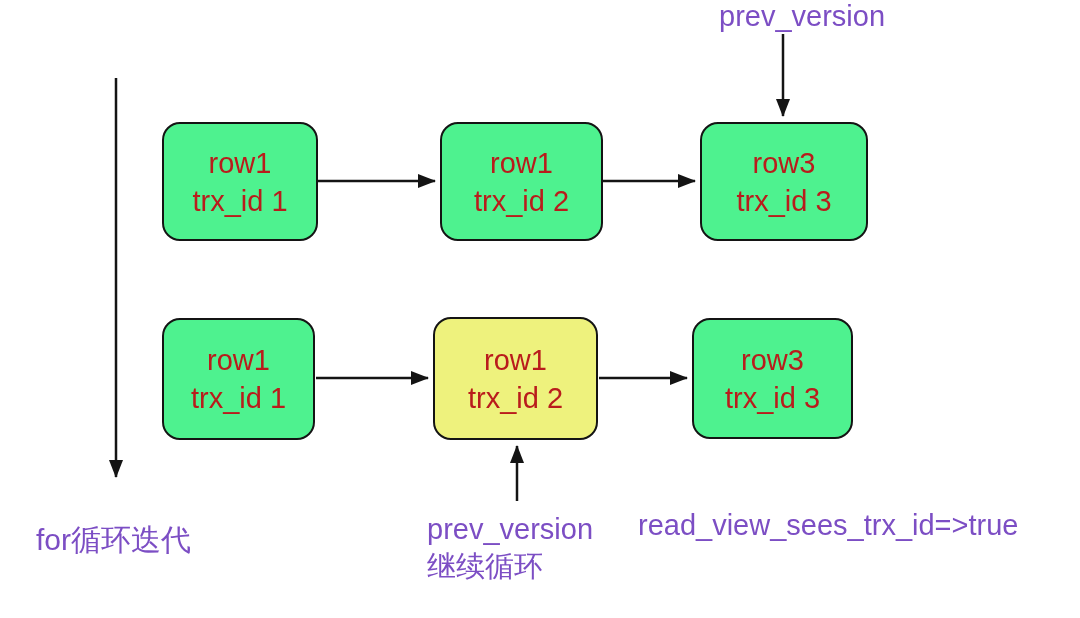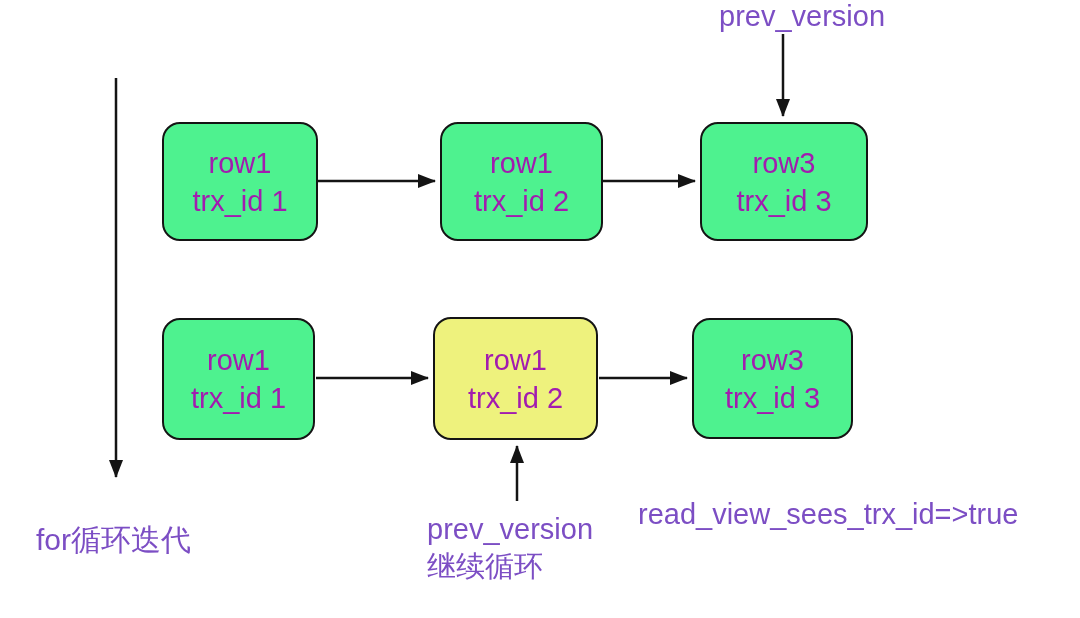--- a/index.html
+++ b/index.html
@@ -27,38 +27,38 @@
     position: absolute;
     box-sizing: border-box;
     border: 2.5px solid var(--line-black, #141414);
     border-radius: 18px;
     display: flex;
     flex-direction: column;
     align-items: center;
     justify-content: center;
     font-size: 29px;
     line-height: 38px;
-    color: #a21caf;
+    color: #b91c1c;
     text-align: center;
   }
   [data-node].green  { background: var(--node-green, #4ef28f); }
   [data-node].yellow { background: var(--node-yellow, #eef27d); }
 
   .ann {
     position: absolute;
     color: var(--annotation-purple, #7c4ec4);
     font-size: 29px;
     line-height: 36px;
     white-space: nowrap;
   }
   .ann-prev-top   { left: 719px; top: -2px; }
   .ann-false      { left: 568px; top: 49px; }
   .ann-for        { left: 36px;  top: 522px; font-size: 30px; }
   .ann-prev-bot   { left: 427px; top: 511px; line-height: 37px; }
-  .ann-true       { left: 638px; top: 495px; line-height: 39px; }
+  .ann-true       { left: 638px; top: 506px; line-height: 39px; }
 </style>
 </head>
 <body>
 
 <div class="canvas">
 
   <svg class="overlay" width="1080" height="618" viewBox="0 0 1080 618" aria-hidden="true">
     <defs>
       <marker id="ah" markerUnits="userSpaceOnUse" markerWidth="20" markerHeight="16" refX="17" refY="7" orient="auto">
         <path class="ahead" d="M0,0 L18,7 L0,14 Z"></path>

